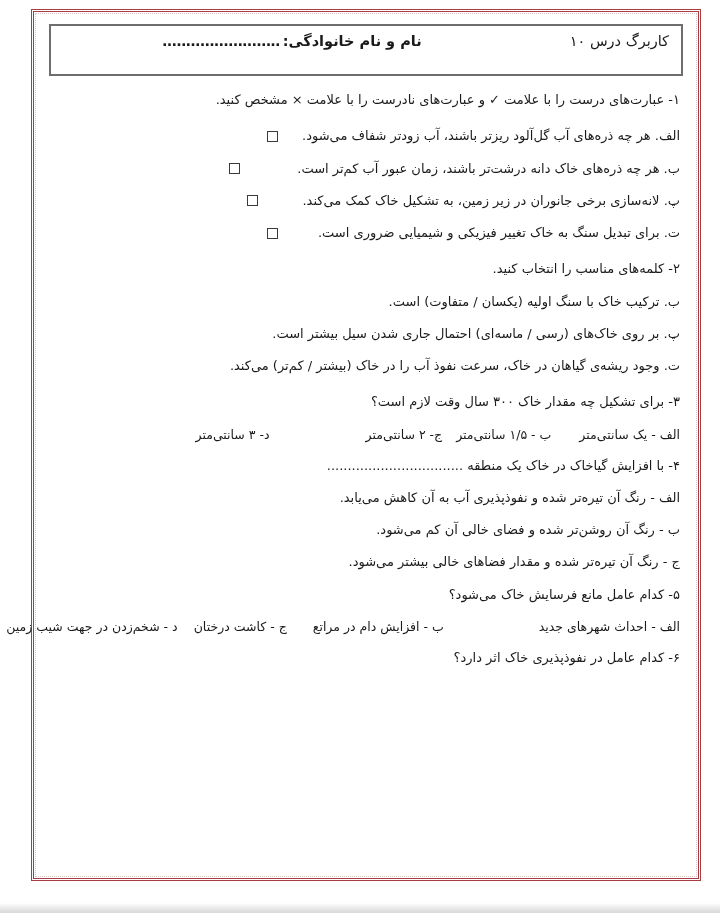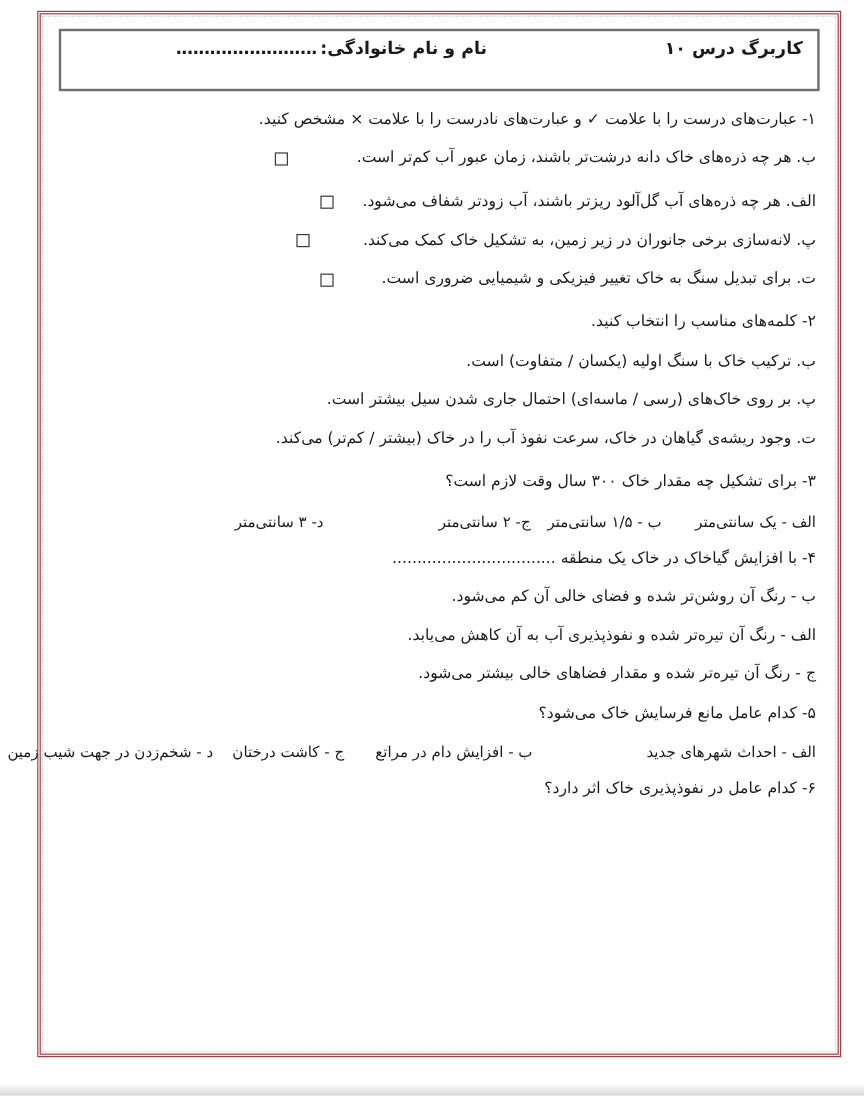--- a/index.html
+++ b/index.html
@@ -78,21 +78,21 @@
   }
   .header-row {
     display: flex;
     flex-direction: row;
     align-items: flex-start;
     justify-content: flex-start;
     padding: 7px 12px 0 12px;
     gap: 0;
   }
   .header-title {
-    font-weight: bold;
+    font-weight: normal;
     font-size: 14.5px;
     white-space: nowrap;
     letter-spacing: -0.2px;
   }
   .header-spacer { flex: 0 0 148px; }
   .header-name-label {
     font-weight: bold;
     font-size: 14.5px;
     white-space: nowrap;
     letter-spacing: -0.2px;
@@ -195,29 +195,29 @@
         <span class="header-spacer"></span>
         <span class="header-name-label">نام و نام خانوادگی:</span>
         <span class="header-name-dots dots">.........................</span>
       </div>
     </div>
 
     <div class="qbody">
 
       <div class="line q-head sp-md">۱-  عبارت‌های درست را با علامت ✓ و عبارت‌های نادرست را با علامت × مشخص کنید.</div>
 
+      <div class="cb-row sp-lg">
+        <span class="cb-text">الف. هر چه ذره‌های آب گل‌آلود ریزتر باشند، آب زودتر شفاف می‌شود.</span>
+        <span class="cb-gap-a"></span>
+        <span class="cb"></span>
+      </div>
+
       <div class="cb-row sp-md">
         <span class="cb-text">ب. هر چه ذره‌های خاک دانه درشت‌تر باشند، زمان عبور آب کم‌تر است.</span>
         <span class="cb-gap-b"></span>
-        <span class="cb"></span>
-      </div>
-
-      <div class="cb-row sp-lg">
-        <span class="cb-text">الف. هر چه ذره‌های آب گل‌آلود ریزتر باشند، آب زودتر شفاف می‌شود.</span>
-        <span class="cb-gap-a"></span>
         <span class="cb"></span>
       </div>
 
       <div class="cb-row sp-md">
         <span class="cb-text">پ. لانه‌سازی برخی جانوران در زیر زمین، به تشکیل خاک کمک می‌کند.</span>
         <span class="cb-gap-c"></span>
         <span class="cb"></span>
       </div>
 
       <div class="cb-row sp-md">
@@ -236,22 +236,22 @@
 
       <div class="opt-row q3 sp-md">
         <span class="opt opt-1">الف - یک سانتی‌متر</span>
         <span class="opt opt-2">ب - ۱/۵ سانتی‌متر</span>
         <span class="opt opt-3">ج- ۲ سانتی‌متر</span>
         <span class="opt opt-4">د- ۳ سانتی‌متر</span>
       </div>
 
       <div class="line sp-md">۴-  با افزایش گیاخاک در خاک یک منطقه .................................</div>
 
+      <div class="line sub-line sp-md">الف -  رنگ آن تیره‌تر شده و نفوذپذیری آب به آن کاهش می‌یابد.</div>
       <div class="line sub-line sp-md">ب - رنگ آن روشن‌تر شده و فضای خالی آن کم می‌شود.</div>
-      <div class="line sub-line sp-md">الف -  رنگ آن تیره‌تر شده و نفوذپذیری آب به آن کاهش می‌یابد.</div>
       <div class="line sub-line sp-md">ج - رنگ آن تیره‌تر شده و مقدار فضاهای خالی بیشتر می‌شود.</div>
 
       <div class="line sp-md">۵- کدام عامل مانع فرسایش خاک می‌شود؟</div>
 
       <div class="opt-row q5 sp-md">
         <span class="opt opt-1">الف - احداث شهرهای جدید</span>
         <span class="opt opt-2">ب - افزایش دام در مراتع</span>
         <span class="opt opt-3">ج - کاشت درختان</span>
         <span class="opt opt-4">د - شخم‌زدن در جهت شیب زمین</span>
       </div>

